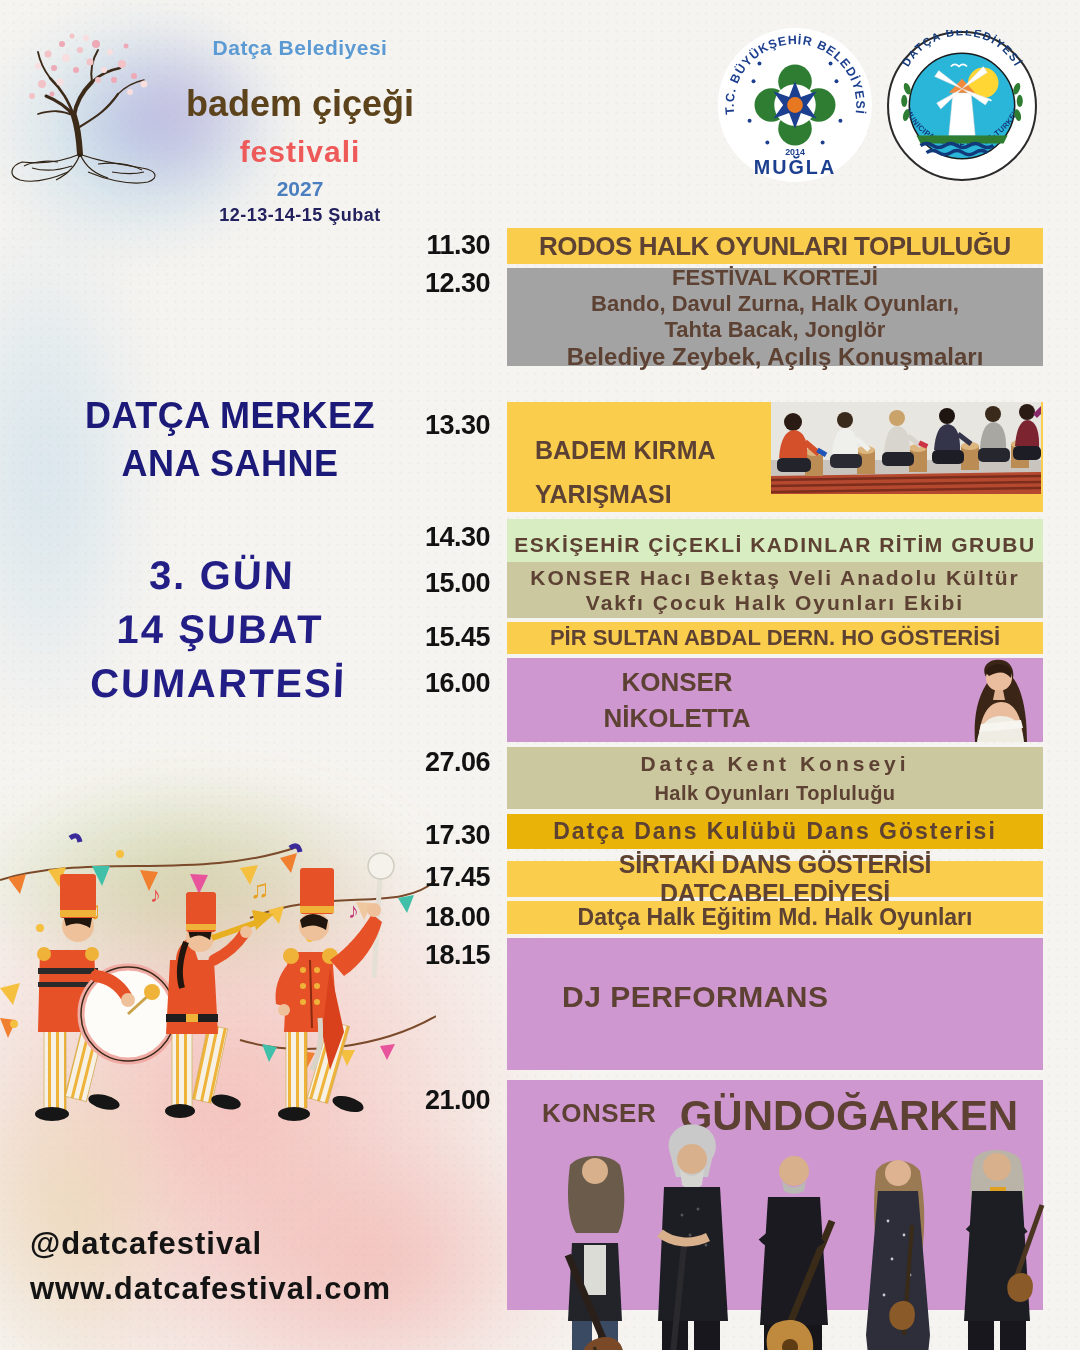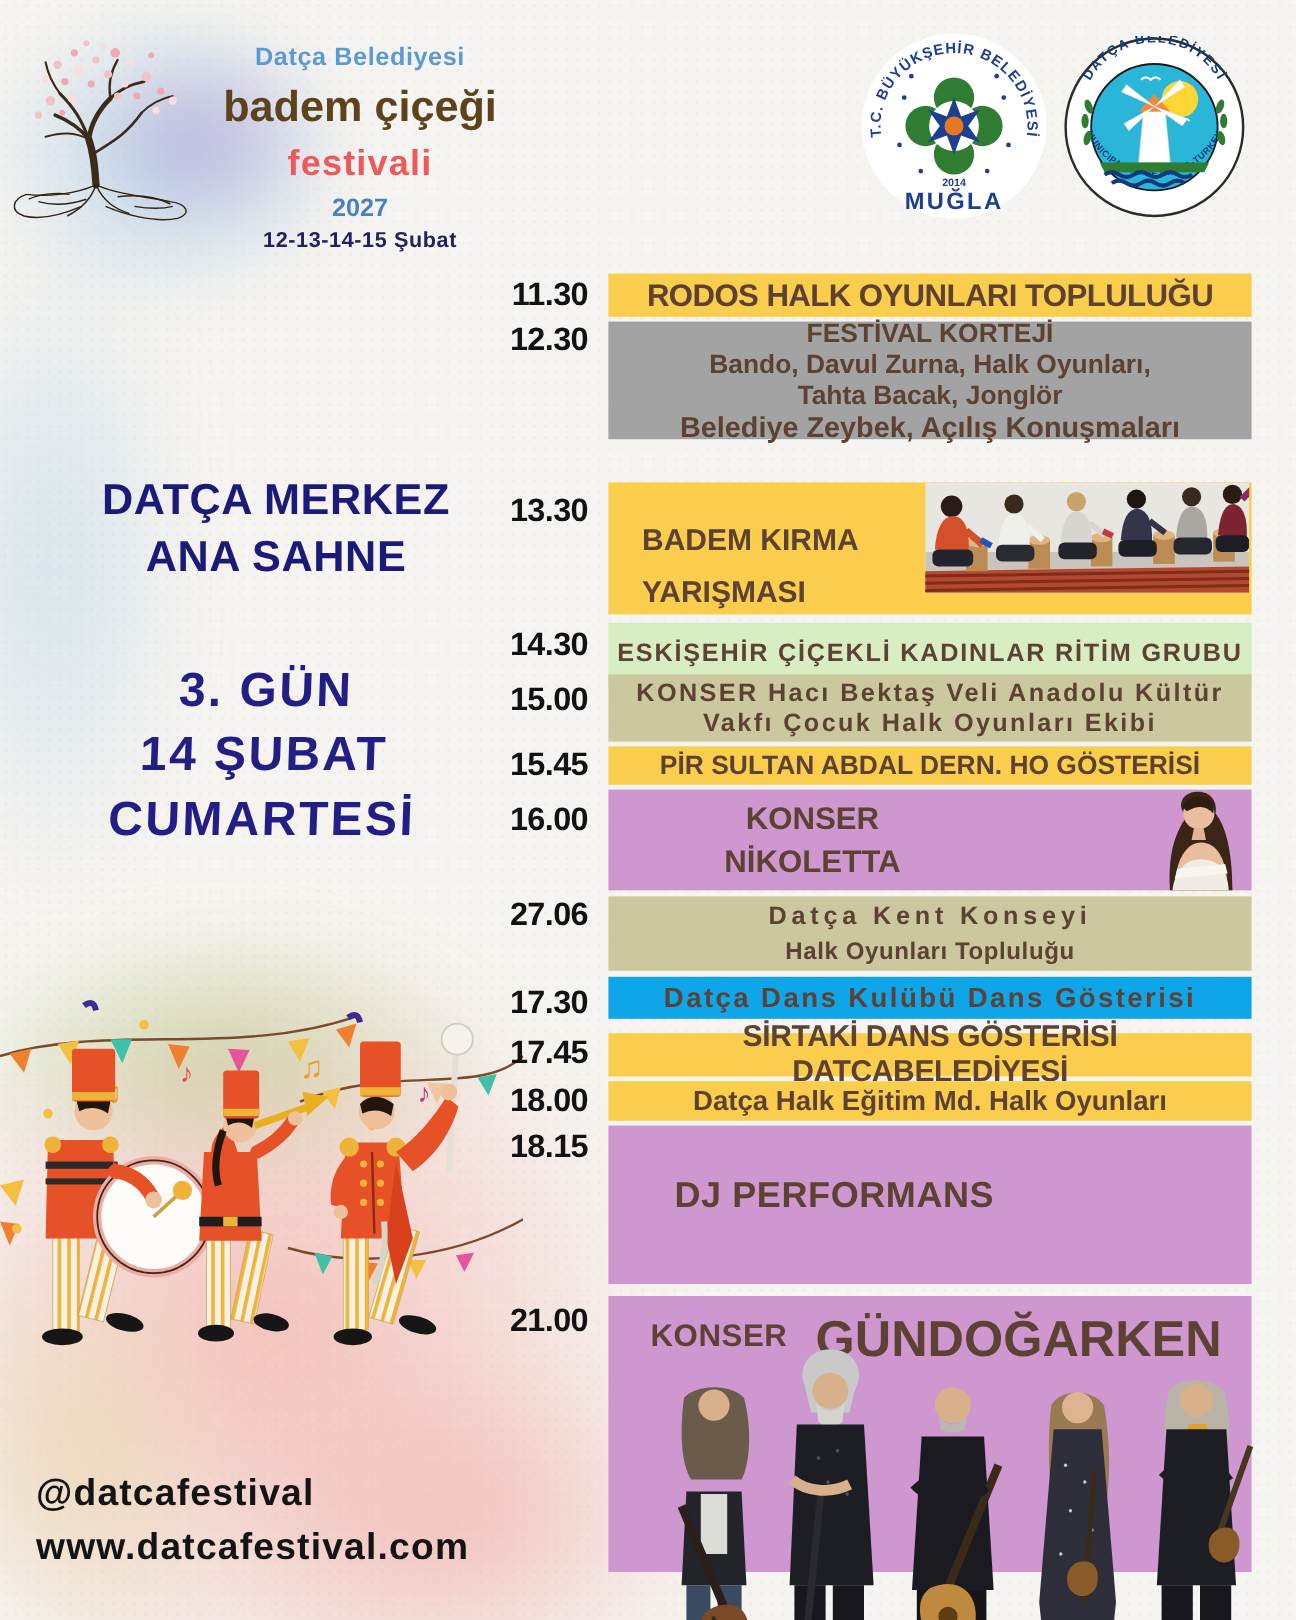--- a/index.html
+++ b/index.html
@@ -26,21 +26,21 @@
     background:radial-gradient(closest-side,rgba(233,216,176,.7),rgba(233,216,176,0));}
   .wc-pink2{left:180px;top:1120px;width:420px;height:300px;filter:blur(30px);
     background:radial-gradient(closest-side,rgba(240,150,145,.45),rgba(240,150,145,0));}
 
   .layer{position:absolute;inset:0;z-index:1;}
 
   
   .tree{position:absolute;left:2px;top:22px;width:168px;height:190px;}
   .hdr{position:absolute;left:170px;top:36px;width:260px;text-align:center;}
   .hdr .muni{color:#5b9ad3;font-weight:bold;font-size:21px;letter-spacing:.5px;}
-  .hdr .t1{color:#5d431c;font-weight:bold;font-size:36px;margin-top:8px;letter-spacing:0px;}
+  .hdr .t1{color:#5d431c;font-weight:bold;font-size:36px;margin-top:23px;letter-spacing:0px;}
   .hdr .t2{color:#ee5a5a;font-weight:bold;font-size:30px;margin-top:10px;letter-spacing:1px;}
   .hdr .yr{color:#4c7fc0;font-weight:bold;font-size:21px;margin-top:8px;}
   .hdr .dates{color:#23215e;font-weight:bold;font-size:18px;margin-top:4px;letter-spacing:.5px;}
   .logo-mugla{position:absolute;left:716px;top:26px;width:158px;height:158px;}
   .logo-datca{position:absolute;left:886px;top:30px;width:152px;height:152px;}
 
   
   .venue{position:absolute;left:80px;top:392px;width:300px;text-align:center;
     color:#1c1a78;font-weight:bold;font-size:36px;line-height:48px;letter-spacing:.5px;}
   .day{position:absolute;left:70px;top:548px;width:300px;text-align:center;
@@ -67,21 +67,21 @@
   .r3{top:519px;height:52px;background:#d8edc1;font-size:21px;letter-spacing:1.5px;}
   .r4{top:562px;height:56px;background:#cbc79f;font-size:21px;letter-spacing:2px;line-height:25px;}
   .r5{top:622px;height:32px;background:#fbcd4d;font-size:22px;}
   .r6{top:658px;height:84px;background:#cf97d0;}
   .r6 .txt{position:absolute;left:0;top:0;width:340px;height:84px;display:flex;flex-direction:column;
     justify-content:center;font-size:26px;line-height:36px;}
   .r6 .photo{position:absolute;right:0;top:0;width:120px;height:84px;}
   .r7{top:747px;height:62px;background:#cbc79f;}
   .r7 .ln1{font-size:21px;letter-spacing:4px;line-height:30px;}
   .r7 .ln2{font-size:20px;letter-spacing:.5px;line-height:28px;}
-  .r8{top:814px;height:35px;background:#0ea5e9;font-size:23px;letter-spacing:2px;}
+  .r8{top:814px;height:35px;background:#eab308;font-size:23px;letter-spacing:2px;}
   .r9{top:861px;height:36px;background:#fbcd4d;font-size:25px;letter-spacing:-0.3px;}
   .r10{top:901px;height:33px;background:#fbcd4d;font-size:23px;}
   .r11{top:938px;height:132px;background:#cf97d0;}
   .r11 .txt{position:absolute;left:55px;top:42px;font-size:30px;letter-spacing:.5px;}
   .r12{top:1080px;height:230px;background:#cf97d0;}
   .r12 .konser{position:absolute;left:35px;top:18px;font-size:26px;letter-spacing:.5px;}
   .r12 .bandname{position:absolute;right:25px;top:12px;font-size:42px;letter-spacing:0px;}
   .r12 .photo{position:absolute;left:25px;top:45px;width:545px;height:295px;overflow:visible;}
 </style>
 </head>

